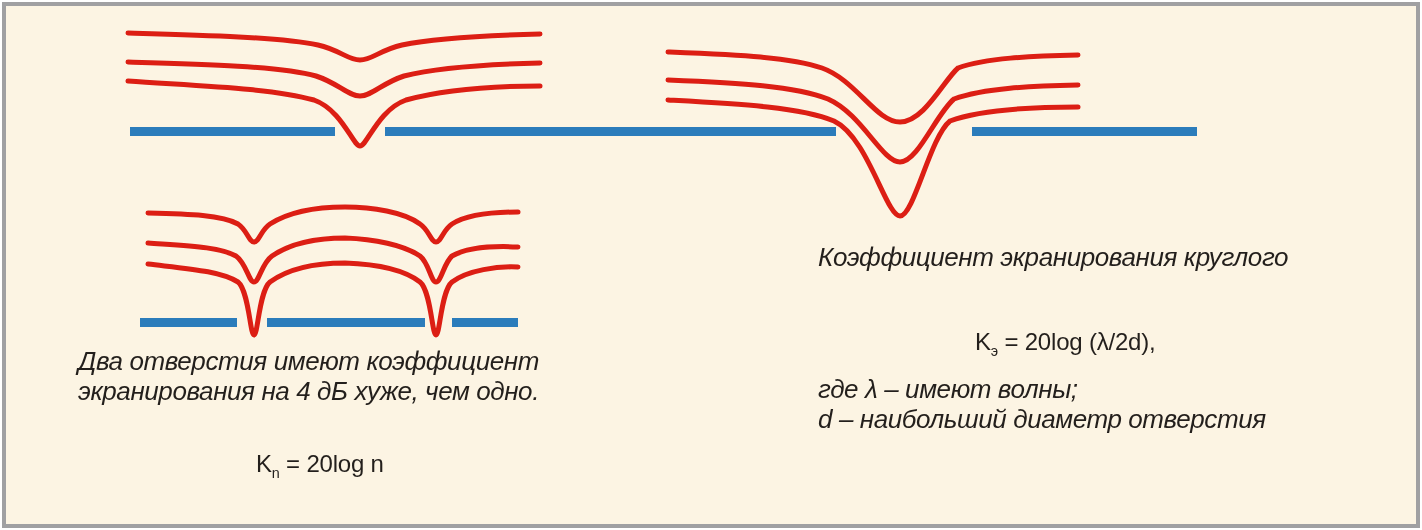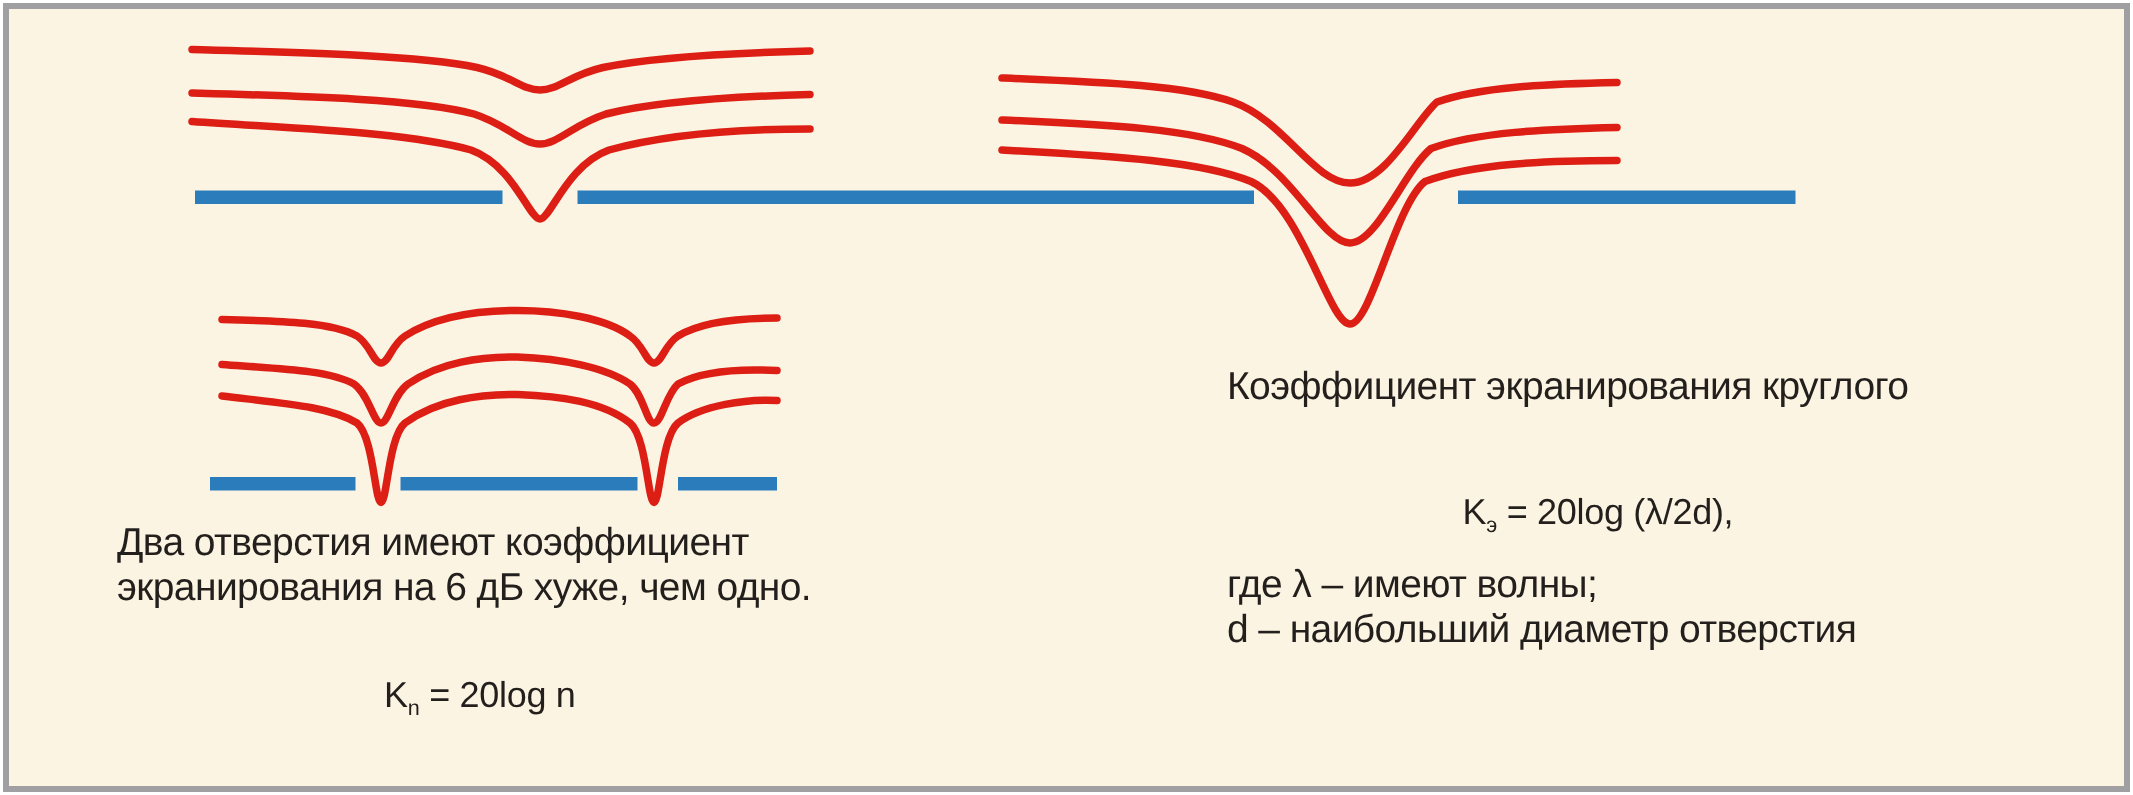--- a/index.html
+++ b/index.html
@@ -20,21 +20,21 @@
   .frame{
     position:absolute;left:2px;top:2px;right:2px;bottom:2px;
     border:4px solid var(--frame-border-gray);
     background:var(--panel-background);
     box-sizing:border-box;
   }
   svg.fig{position:absolute;left:0;top:0;}
   .field-line{fill:none;stroke:var(--field-line-red);stroke-width:5;stroke-linecap:round;}
   .bar{fill:var(--shield-bar-blue);}
   .txt{position:absolute;white-space:nowrap;letter-spacing:-0.4px;}
-  .caption{font-size:26px;line-height:30px;}
+  .caption{font-size:26px;line-height:30px;font-style:italic;}
   .formula{font-size:24px;line-height:1;letter-spacing:-0.2px;}
   .formula sub{font-size:60%;line-height:0;}
 </style>
 </head>
 <body>
 
 <div id="stage">
 
   <div class="frame"></div>
 
@@ -66,21 +66,21 @@
 
     <g>
       <path class="field-line" d="M148,213 C190,214 222,215 238,224 C247,230 249,242 254,242 C259,242 261,230 270,224 C292,210 320,207 345,207 C372,207 404,212 420,224 C429,230 431,242 436,242 C441,242 443,230 452,224 C468,214 495,212 518,212"></path>
       <path class="field-line" d="M148,243 C190,246 220,247 236,256 C246,263 249,282 254,282 C259,282 262,263 272,256 C294,241 320,238 345,238 C374,239 404,245 420,256 C429,263 431,282 436,282 C441,282 444,263 452,256 C470,246 498,246 518,247"></path>
       <path class="field-line" d="M148,264 C190,269 220,271 238,282 C249,291 250,335 254,335 C258,335 259,291 270,282 C292,266 320,263 345,263 C374,264 402,268 420,282 C431,291 432,335 436,335 C440,335 441,291 452,282 C468,270 498,266 518,267"></path>
     </g>
   </svg>
 
   <div class="txt caption" style="left:78px;top:346px;">
     <div>Два отверстия имеют коэффициент</div>
-    <div>экранирования на 6 дБ хуже, чем одно.</div>
+    <div>экранирования на 4 дБ хуже, чем одно.</div>
   </div>
 
   <div class="txt formula" style="left:256px;top:452px;">
     <span>K</span><sub>n</sub>
     <span>= 20log n</span>
   </div>
 
   <div class="txt caption" style="left:818px;top:242px;">
     <div>Коэффициент экранирования круглого</div>
   </div>

